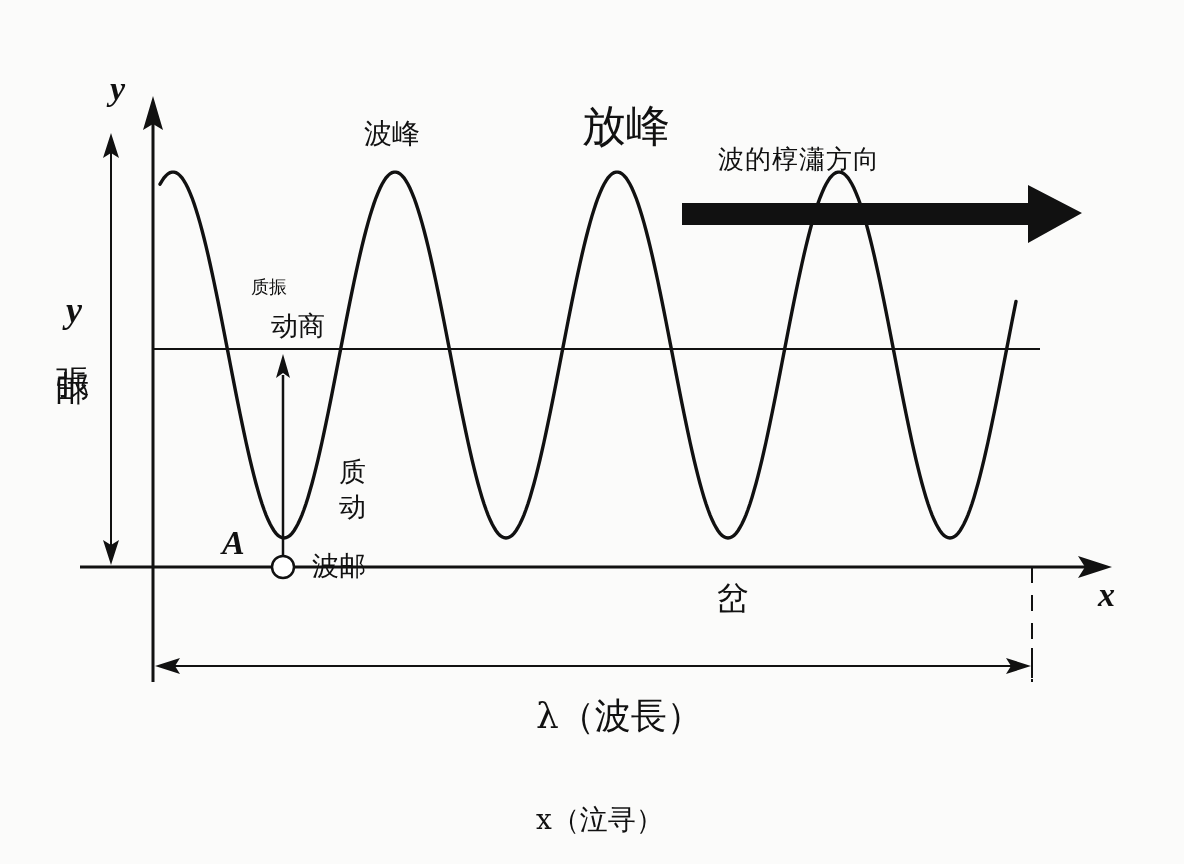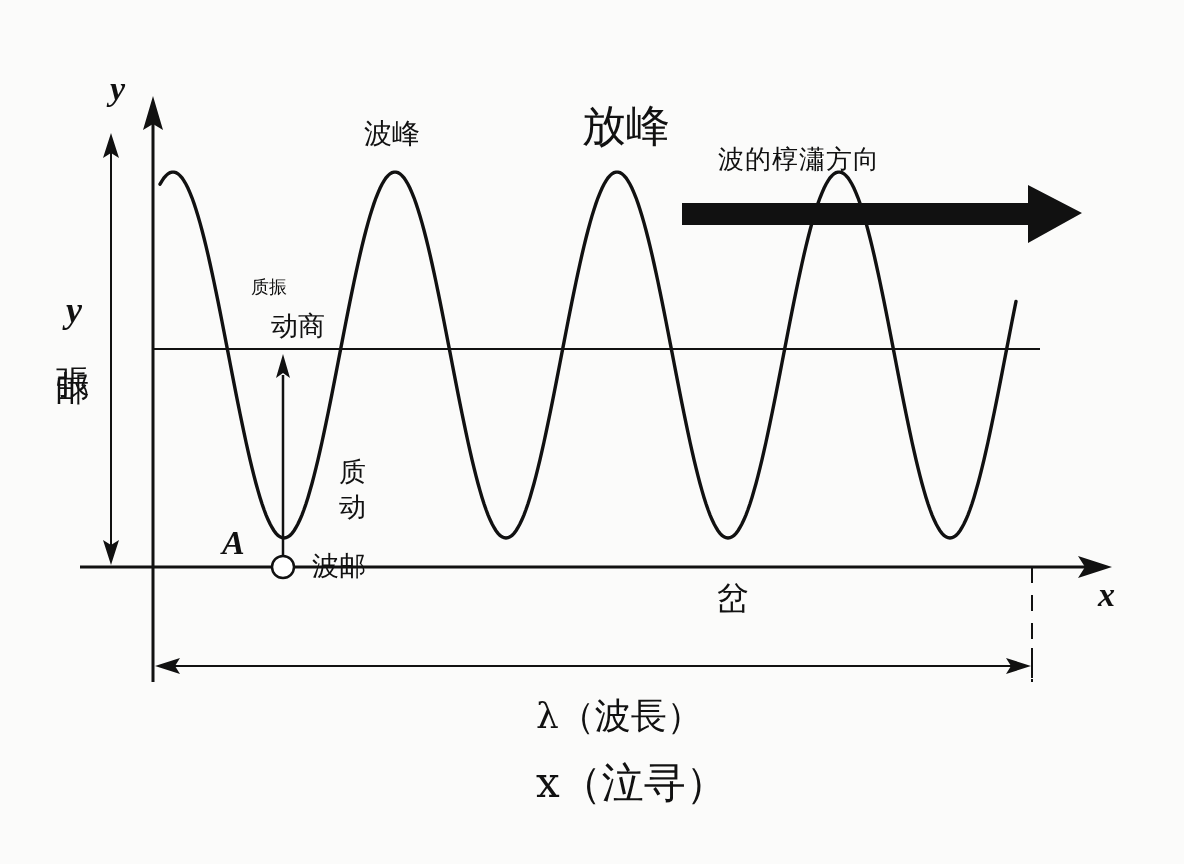--- a/index.html
+++ b/index.html
@@ -73,13 +73,13 @@
 <div class="lbl cjk" style="left:312px; top:552px; font-size:27px;">波邮</div>
 
 <div class="lbl ital" style="left:222px; top:526px; font-size:34px;">A</div>
 
 <div class="lbl ital" style="left:66px; top:292px; font-size:36px;">y</div>
 <div class="lbl cjk vert" style="left:56px; top:340px; font-size:34px;">張邮</div>
 
 <div class="lbl cjk" style="left:717px; top:582px; font-size:32px;">岔</div>
 
 <div class="lbl" style="left:536px; top:698px; font-size:36px;">λ（波長）</div>
-<div class="lbl" style="left:536px; top:762px; font-size:42px;">x（泣寻）</div>
+<div class="lbl" style="left:536px; top:806px; font-size:28px;">x（泣寻）</div>
 
 </body></html>

